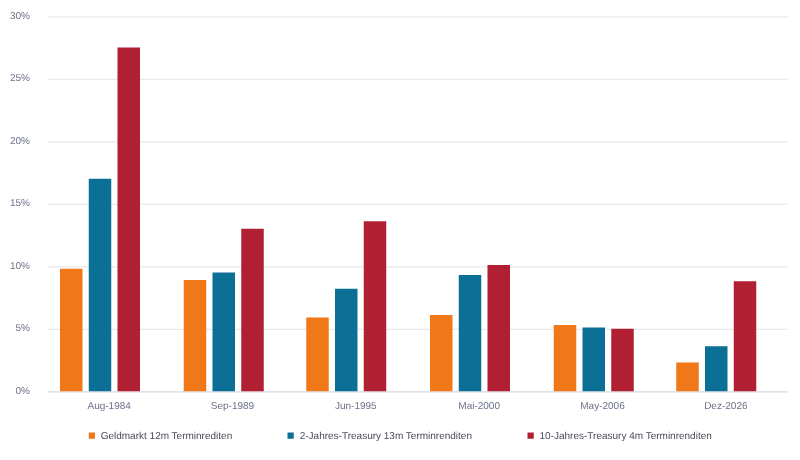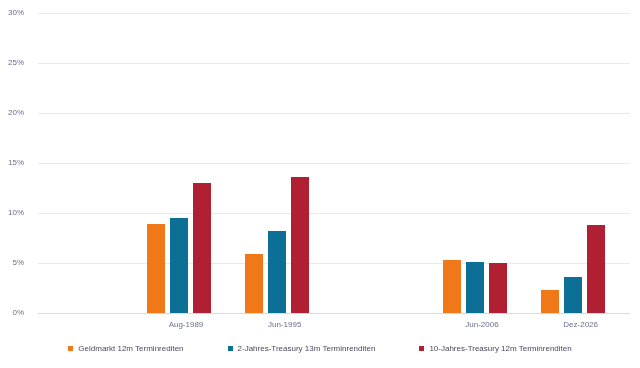--- a/index.html
+++ b/index.html
@@ -139,43 +139,59 @@
         <div class="ytick-label" style="top: 296px;">0%</div>
         <div class="ytick-label" style="top: 246px;">5%</div>
         <div class="ytick-label" style="top: 196px;">10%</div>
         <div class="ytick-label" style="top: 146px;">15%</div>
         <div class="ytick-label" style="top: 96px;">20%</div>
         <div class="ytick-label" style="top: 46px;">25%</div>
         <div class="ytick-label" style="top: -4px;">30%</div>
       </div>
 
     <div id="groups">
+        <div class="group" style="left: 0px; width: 98.6667px;">
+          <div class="bars">
+            <div class="bar s0" title="Geldmarkt 12m Terminrediten — Aug-1984: 9.8%" style="height: 98px; background: rgb(240, 120, 24);"></div>
+            <div class="bar s1" title="2-Jahres-Treasury 12m Terminrenditen — Aug-1984: 17%" style="height: 170px; background: rgb(12, 111, 150);"></div>
+            <div class="bar s2" title="10-Jahres-Treasury 12m Terminrenditen — Aug-1984: 27.5%" style="height: 275px; background: rgb(176, 31, 50);"></div>
+          </div>
+          <div class="xtick-label">Aug-1984</div>
+        </div>
         <div class="group" style="left: 98.6667px; width: 98.6667px;">
           <div class="bars">
             <div class="bar s0" title="Geldmarkt 12m Terminrediten — Feb-1989: 8.9%" style="height: 89px; background: rgb(240, 120, 24);"></div>
             <div class="bar s1" title="2-Jahres-Treasury 12m Terminrenditen — Feb-1989: 9.5%" style="height: 95px; background: rgb(12, 111, 150);"></div>
             <div class="bar s2" title="10-Jahres-Treasury 12m Terminrenditen — Feb-1989: 13%" style="height: 130px; background: rgb(176, 31, 50);"></div>
           </div>
-          <div class="xtick-label">Aug-1989</div>
+          <div class="xtick-label">Sep-1989</div>
         </div>
         <div class="group" style="left: 197.333px; width: 98.6667px;">
           <div class="bars">
             <div class="bar s0" title="Geldmarkt 12m Terminrediten — Feb-1995: 5.9%" style="height: 59px; background: rgb(240, 120, 24);"></div>
             <div class="bar s1" title="2-Jahres-Treasury 12m Terminrenditen — Feb-1995: 8.2%" style="height: 82px; background: rgb(12, 111, 150);"></div>
             <div class="bar s2" title="10-Jahres-Treasury 12m Terminrenditen — Feb-1995: 13.6%" style="height: 136px; background: rgb(176, 31, 50);"></div>
           </div>
           <div class="xtick-label">Jun-1995</div>
         </div>
+        <div class="group" style="left: 296px; width: 98.6667px;">
+          <div class="bars">
+            <div class="bar s0" title="Geldmarkt 12m Terminrediten — Mai-2000: 6.1%" style="height: 61px; background: rgb(240, 120, 24);"></div>
+            <div class="bar s1" title="2-Jahres-Treasury 12m Terminrenditen — Mai-2000: 9.3%" style="height: 93px; background: rgb(12, 111, 150);"></div>
+            <div class="bar s2" title="10-Jahres-Treasury 12m Terminrenditen — Mai-2000: 10.1%" style="height: 101px; background: rgb(176, 31, 50);"></div>
+          </div>
+          <div class="xtick-label">Mai-2000</div>
+        </div>
         <div class="group" style="left: 394.667px; width: 98.6667px;">
           <div class="bars">
             <div class="bar s0" title="Geldmarkt 12m Terminrediten — Jun-2006: 5.3%" style="height: 53px; background: rgb(240, 120, 24);"></div>
             <div class="bar s1" title="2-Jahres-Treasury 12m Terminrenditen — Jun-2006: 5.1%" style="height: 51px; background: rgb(12, 111, 150);"></div>
             <div class="bar s2" title="10-Jahres-Treasury 12m Terminrenditen — Jun-2006: 5%" style="height: 50px; background: rgb(176, 31, 50);"></div>
           </div>
-          <div class="xtick-label">Jun-2006</div>
+          <div class="xtick-label">May-2006</div>
         </div>
         <div class="group" style="left: 493.333px; width: 98.6667px;">
           <div class="bars">
             <div class="bar s0" title="Geldmarkt 12m Terminrediten — Dez-2018: 2.3%" style="height: 23px; background: rgb(240, 120, 24);"></div>
             <div class="bar s1" title="2-Jahres-Treasury 12m Terminrenditen — Dez-2018: 3.6%" style="height: 36px; background: rgb(12, 111, 150);"></div>
             <div class="bar s2" title="10-Jahres-Treasury 12m Terminrenditen — Dez-2018: 8.8%" style="height: 88px; background: rgb(176, 31, 50);"></div>
           </div>
           <div class="xtick-label">Dez-2026</div>
         </div>
       </div>
@@ -185,17 +201,17 @@
       <div class="legend-item">
         <span class="legend-swatch" style="background: rgb(240, 120, 24);"></span>
         <span class="legend-label">Geldmarkt 12m Terminrediten</span>
       </div>
       <div class="legend-item">
         <span class="legend-swatch" style="background: rgb(12, 111, 150);"></span>
         <span class="legend-label">2-Jahres-Treasury 13m Terminrenditen</span>
       </div>
       <div class="legend-item">
         <span class="legend-swatch" style="background: rgb(176, 31, 50);"></span>
-        <span class="legend-label">10-Jahres-Treasury 12m Terminrenditen</span>
+        <span class="legend-label">10-Jahres-Treasury 4m Terminrenditen</span>
       </div>
     </div>
 
 </div>
 
 </body></html>

